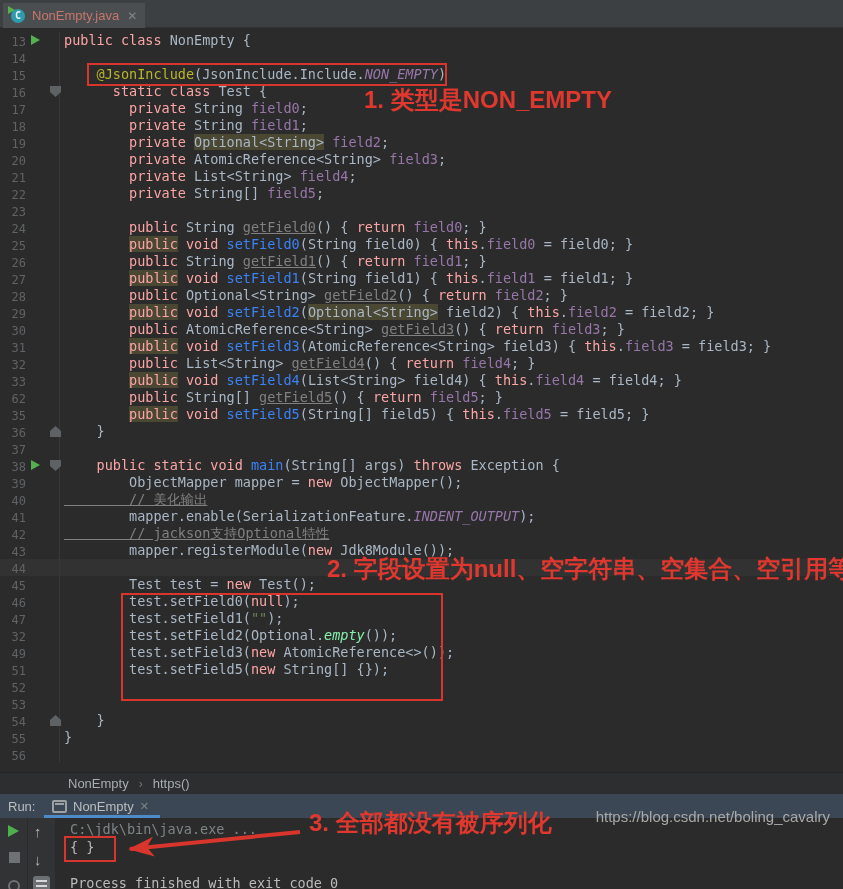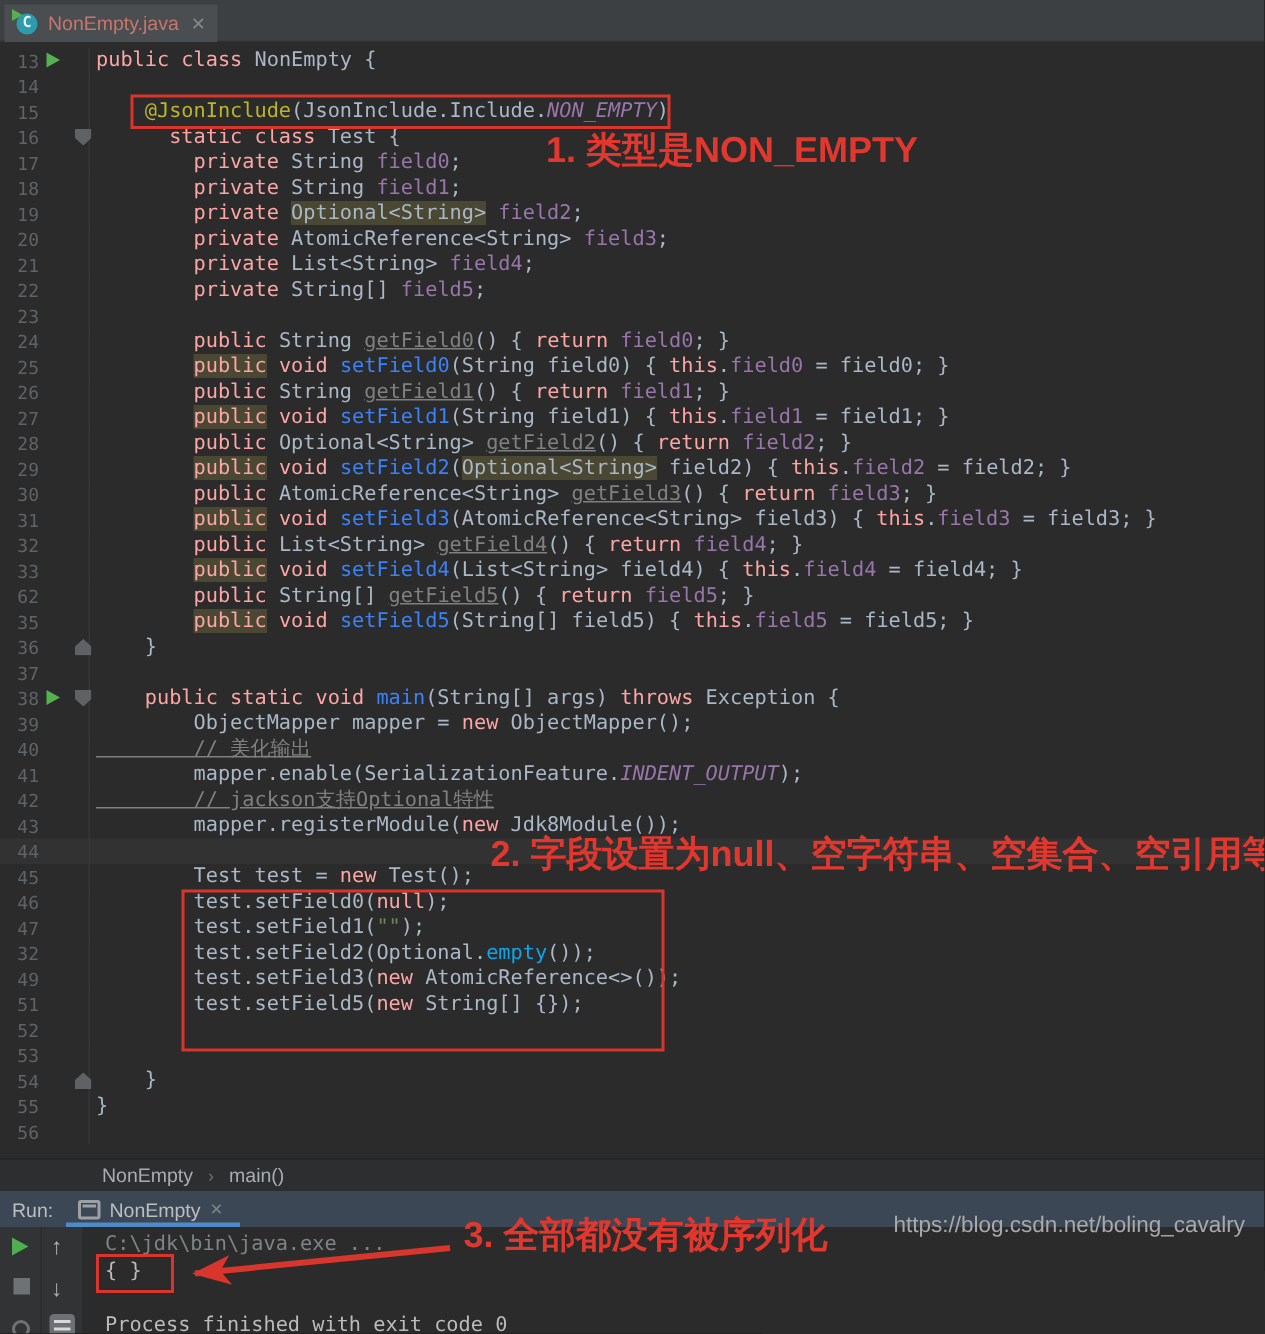--- a/index.html
+++ b/index.html
@@ -35,21 +35,21 @@
     border-left:9px solid #55B04F; border-top:5px solid transparent; border-bottom:5px solid transparent; }
   .gi.foldDown { left:50px; top:3px; width:11px; height:11px; background:#5F6264;
     clip-path:polygon(0 0,100% 0,100% 55%,50% 100%,0 55%); }
   .gi.foldUp { left:50px; top:3px; width:11px; height:11px; background:#5F6264;
     clip-path:polygon(50% 0,100% 45%,100% 100%,0 100%,0 45%); }
   .code-text { white-space:pre; padding-left:4px;
     font:13.5px/17px "DejaVu Sans Mono",monospace; color:#A9B7C6; }
   .c-k { color:#fca5a5; } .c-d { color:#A9B7C6; } .c-f { color:#9876AA; }
   .c-m { color:#3b82f6; font-weight:normal; } .c-g { color:#808080;text-decoration:underline; }
   .c-a { color:#BBB529; } .c-s { color:#6A8759; }
-  .c-c { color:#9876AA; font-style:italic; } .c-i { color:#0ea5e9; }
+  .c-c { color:#9876AA; font-style:italic; } .c-i { color:#86efac; font-style:italic; }
   .hl { background:#4A4733; }
   
   .breadcrumb { position:absolute; left:0; top:772px; width:843px; height:22px;
     background:#2C2E2F; border-top:1px solid #232525; display:flex; align-items:center;
     padding-left:68px; gap:10px; font-size:13px; color:#A7ADB0; }
   .bc-sep { color:#6F7678; font-size:12px; }
   
   .runbar { position:absolute; left:0; top:794px; width:843px; height:24px;
     background:#3B4754; display:flex; align-items:center; padding-left:8px; }
   .run-label { color:#BCBEC0; font-size:13px; width:38px; }
@@ -281,21 +281,21 @@
         <div class="code-row">
           <div class="gutter"><span class="lnum">56</span></div>
           <div class="code-text"></div>
         </div>
       </div>
   </div>
 
   <div class="breadcrumb">
     <span>NonEmpty</span>
     <span class="bc-sep">›</span>
-    <span>main()</span>
+    <span>https()</span>
   </div>
 
   <div class="runbar">
     <span class="run-label">Run:</span>
     <div class="runtab">
       <span class="console-icon">
           <i></i>
         </span>
       <span class="runtab-title">NonEmpty</span>
       <span class="runtab-x">✕</span>

